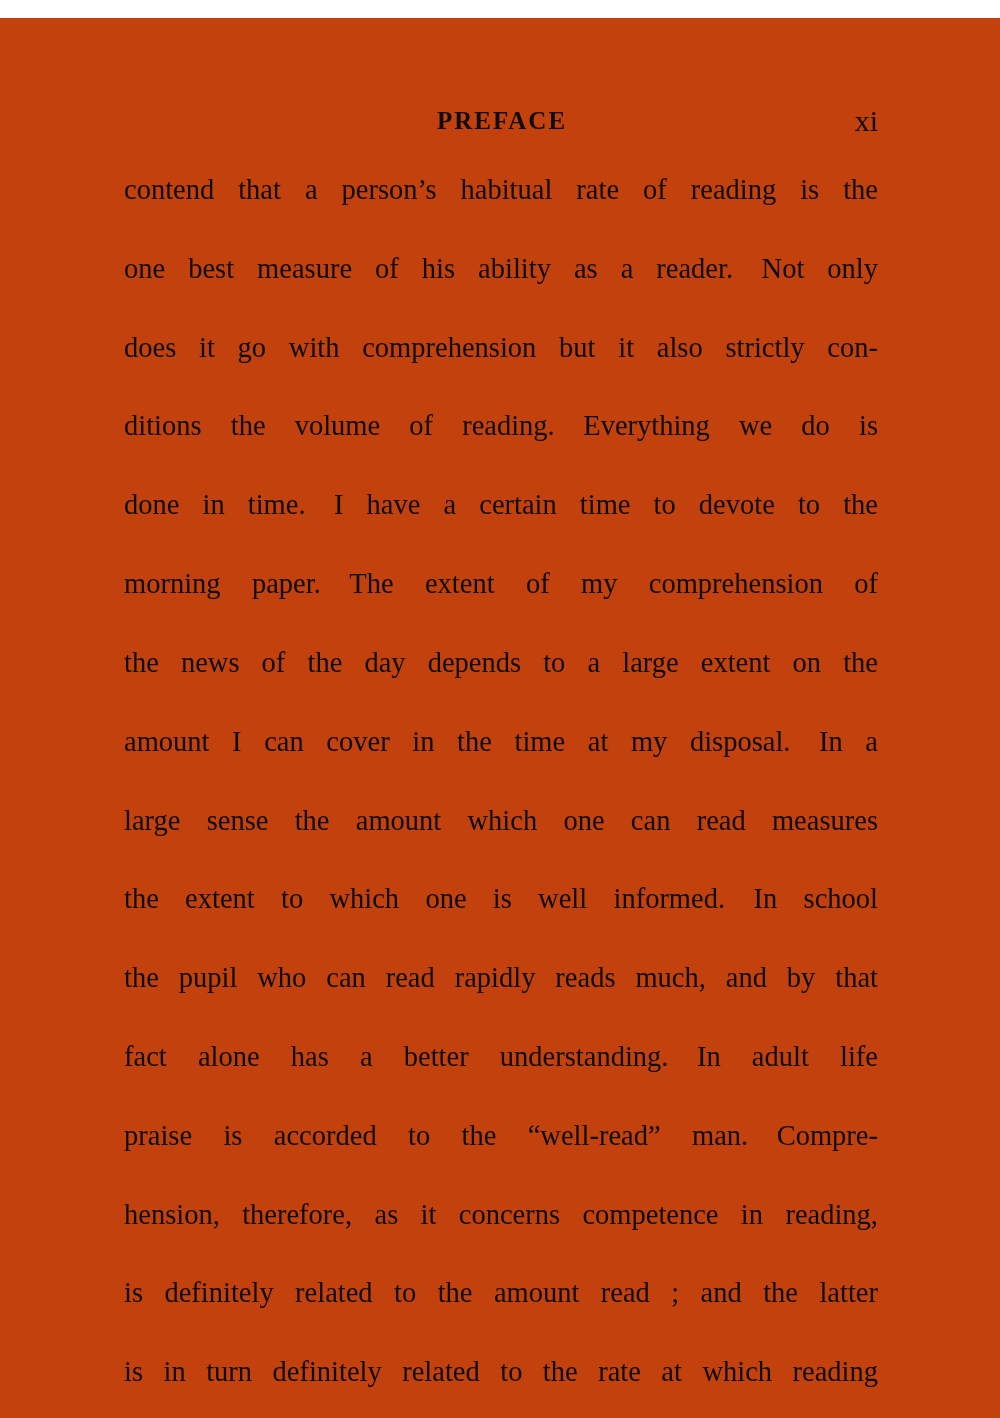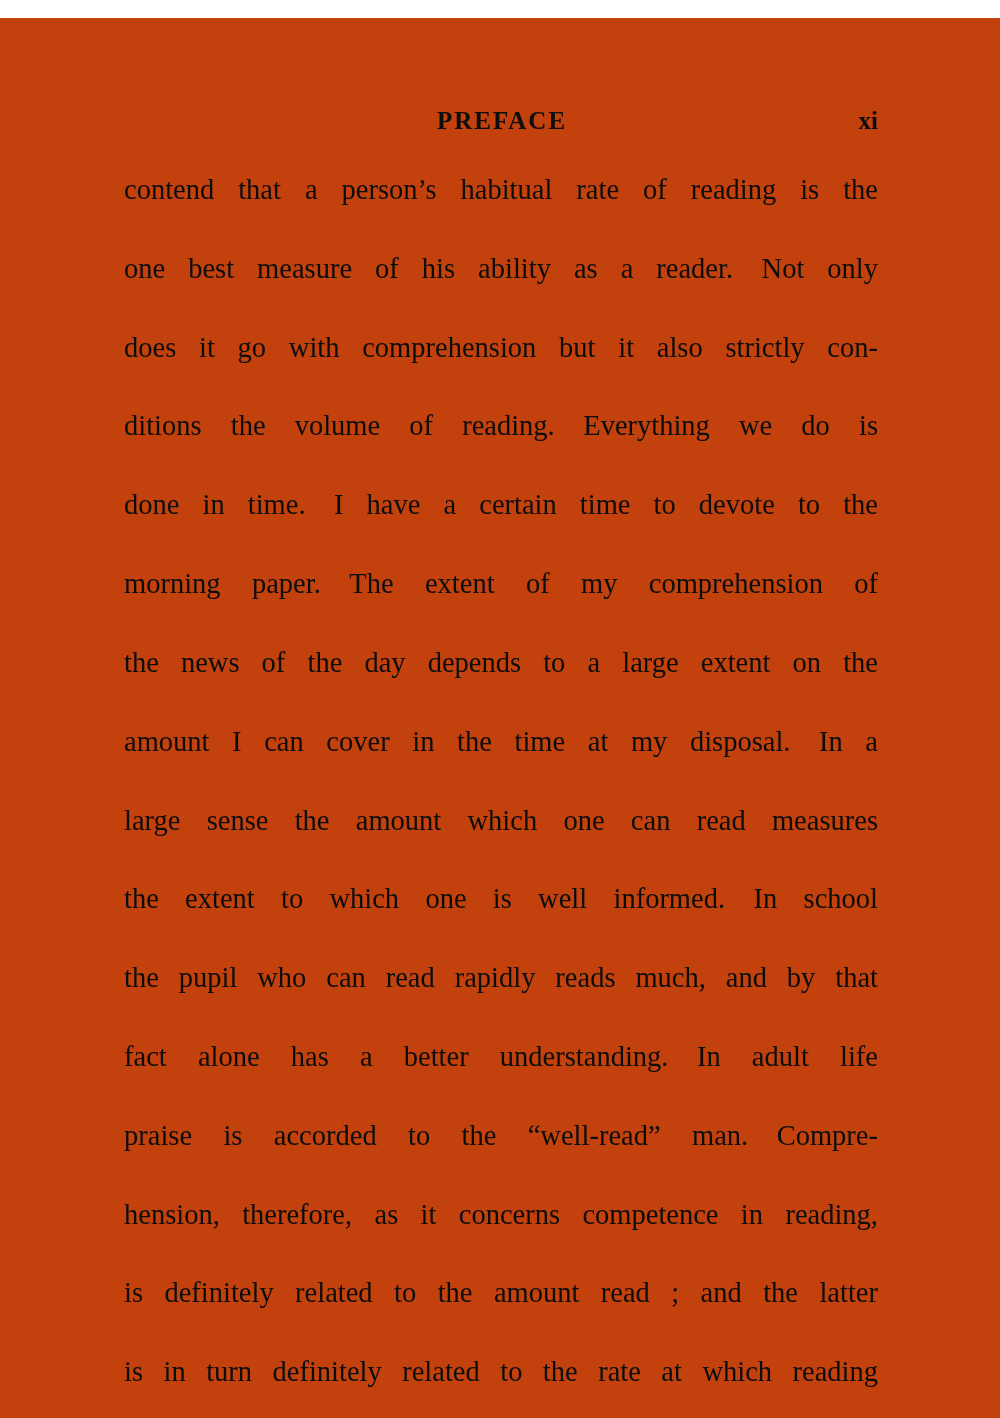--- a/index.html
+++ b/index.html
@@ -44,22 +44,22 @@
     font-weight: bold;
     font-size: 25px;
     letter-spacing: 2.0px;
     text-indent: 2.0px;
     line-height: 30px;
   }
   .head-folio {
     position: absolute;
     right: 0;
     top: 0;
-    font-weight: bold;
-    font-size: 25px;
+    font-weight: normal;
+    font-size: 30px;
     line-height: 30px;
   }
 
   
   .textblock {
     position: absolute;
     left: 124px;
     top: 152px;
     width: 754px;
   }

